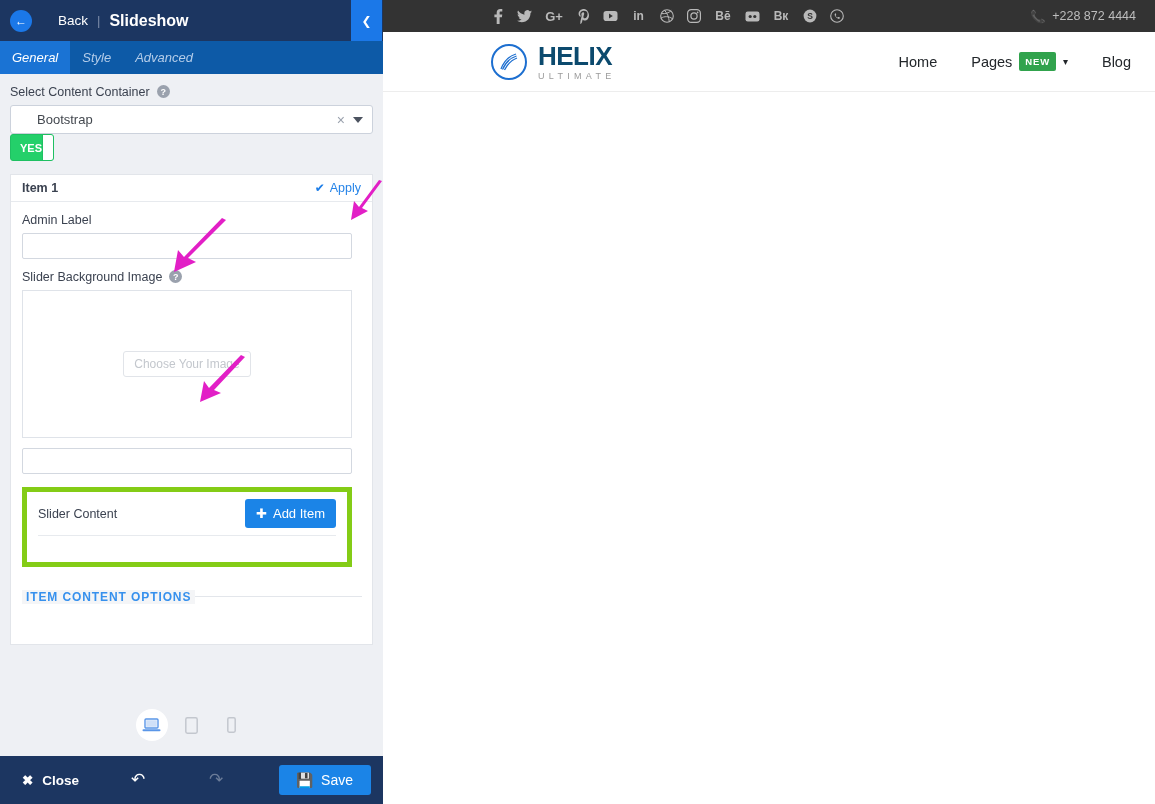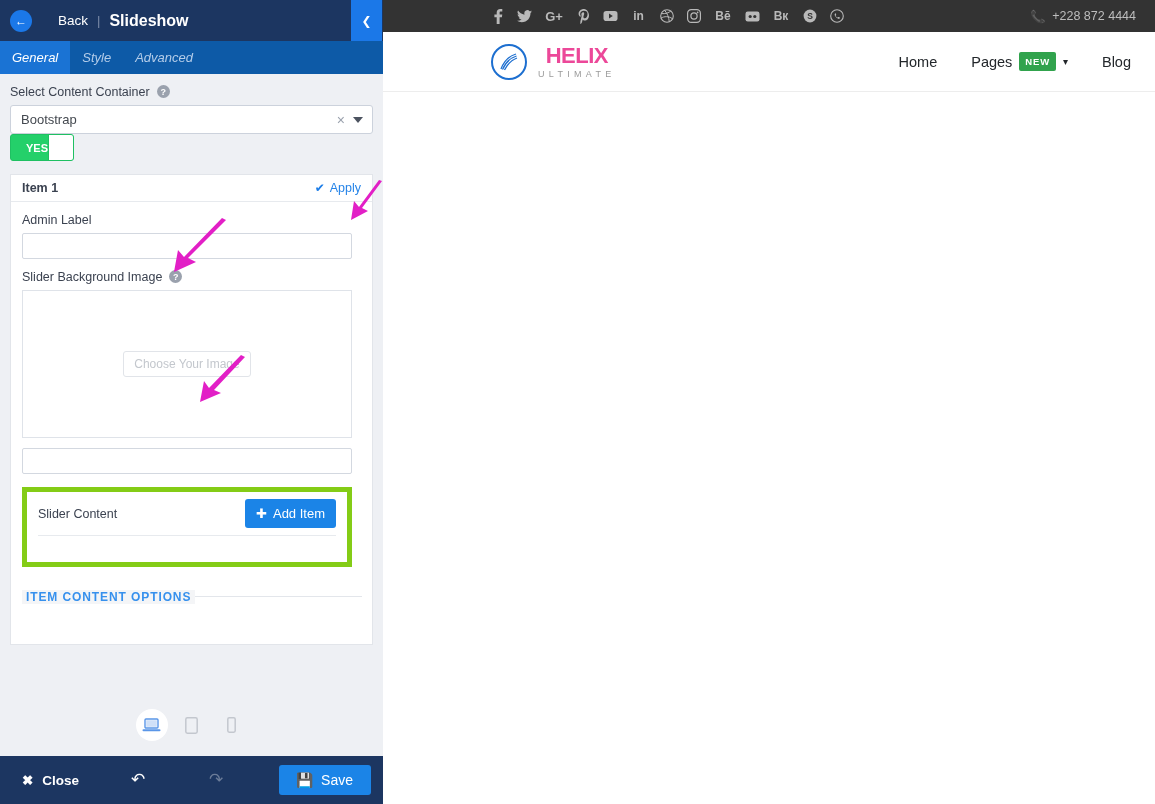--- a/index.html
+++ b/index.html
@@ -71,36 +71,35 @@
   .help-ico {
     display: inline-flex; align-items: center; justify-content: center;
     width: 13px; height: 13px; border-radius: 50%;
     background: #9aa1ad; color: #fff; font-size: 9px;
     margin-left: 7px; font-weight: bold;
   }
 
   
   .select2 {
     height: 29px; background: #fff; border: 1px solid #ccd2dc; border-radius: 3px;
-    display: flex; align-items: center; padding: 0 6px 0 10px; cursor: pointer;
+    display: flex; align-items: center; padding: 0 6px 0 26px; cursor: pointer;
   }
   .select2 .val { flex: 1; font-size: 13px; color: #43484f; }
   .select2 .clr { color: #9aa1ad; font-size: 14px; padding: 0 8px; }
   .select2 .caret {
     width: 0; height: 0; border-left: 5px solid transparent;
     border-right: 5px solid transparent; border-top: 6px solid #4c5360;
     margin-right: 3px;
   }
 
   
   .toggle {
-    width: 64px; height: 27px; border-radius: 3px; background: #24d06a;
+    width: 44px; height: 27px; border-radius: 3px; background: #24d06a;
     display: flex; align-items: center; cursor: pointer; overflow: hidden;
     border: 1px solid #1fc062;
-    text-align: right;
   }
   .toggle .txt { color: #fff; font-size: 11px; font-weight: bold; padding-left: 9px; flex: 1; }
   .toggle .knob { width: 25px; height: 100%; background: #fff; border-left: 1px solid #1fc062; }
 
   
   .item-panel { background: #fff; border: 1px solid #e2e5ea; margin-top: 13px; }
   .item-head {
     height: 27px; display: flex; align-items: center; justify-content: space-between;
     padding: 0 11px; border-bottom: 1px solid #e7eaee;
   }
@@ -217,21 +216,21 @@
   .pv-header {
     height: 60px; background: #fff; display: flex; align-items: center;
     position: relative; border-bottom: 1px solid #ededed;
   }
   .logo-block { display: flex; align-items: center; gap: 11px; margin-left: 108px; }
   .logo-mark {
     width: 36px; height: 36px; border-radius: 50%; border: 2px solid #1d6fd0;
     display: flex; align-items: center; justify-content: center;
   }
   .logo-text { display: flex; flex-direction: column; line-height: 1; }
-  .logo-text .t1 { font-size: 22px; font-weight: bold; color: #ec4899; letter-spacing: -0.5px; text-align: center; }
+  .logo-text .t1 { font-size: 26px; font-weight: bold; color: #0c4a6e; letter-spacing: -0.5px; }
   .logo-text .t2 { font-size: 9px; color: #9b9b9b; letter-spacing: 4.3px; margin-top: 3px; }
 
   .pv-nav {
     position: absolute; right: 24px; display: flex; align-items: center; gap: 34px;
   }
   .nav-item {
     font-size: 14.5px; color: #23272b; display: flex; align-items: center; gap: 7px;
     cursor: pointer;
   }
   .badge-new {

